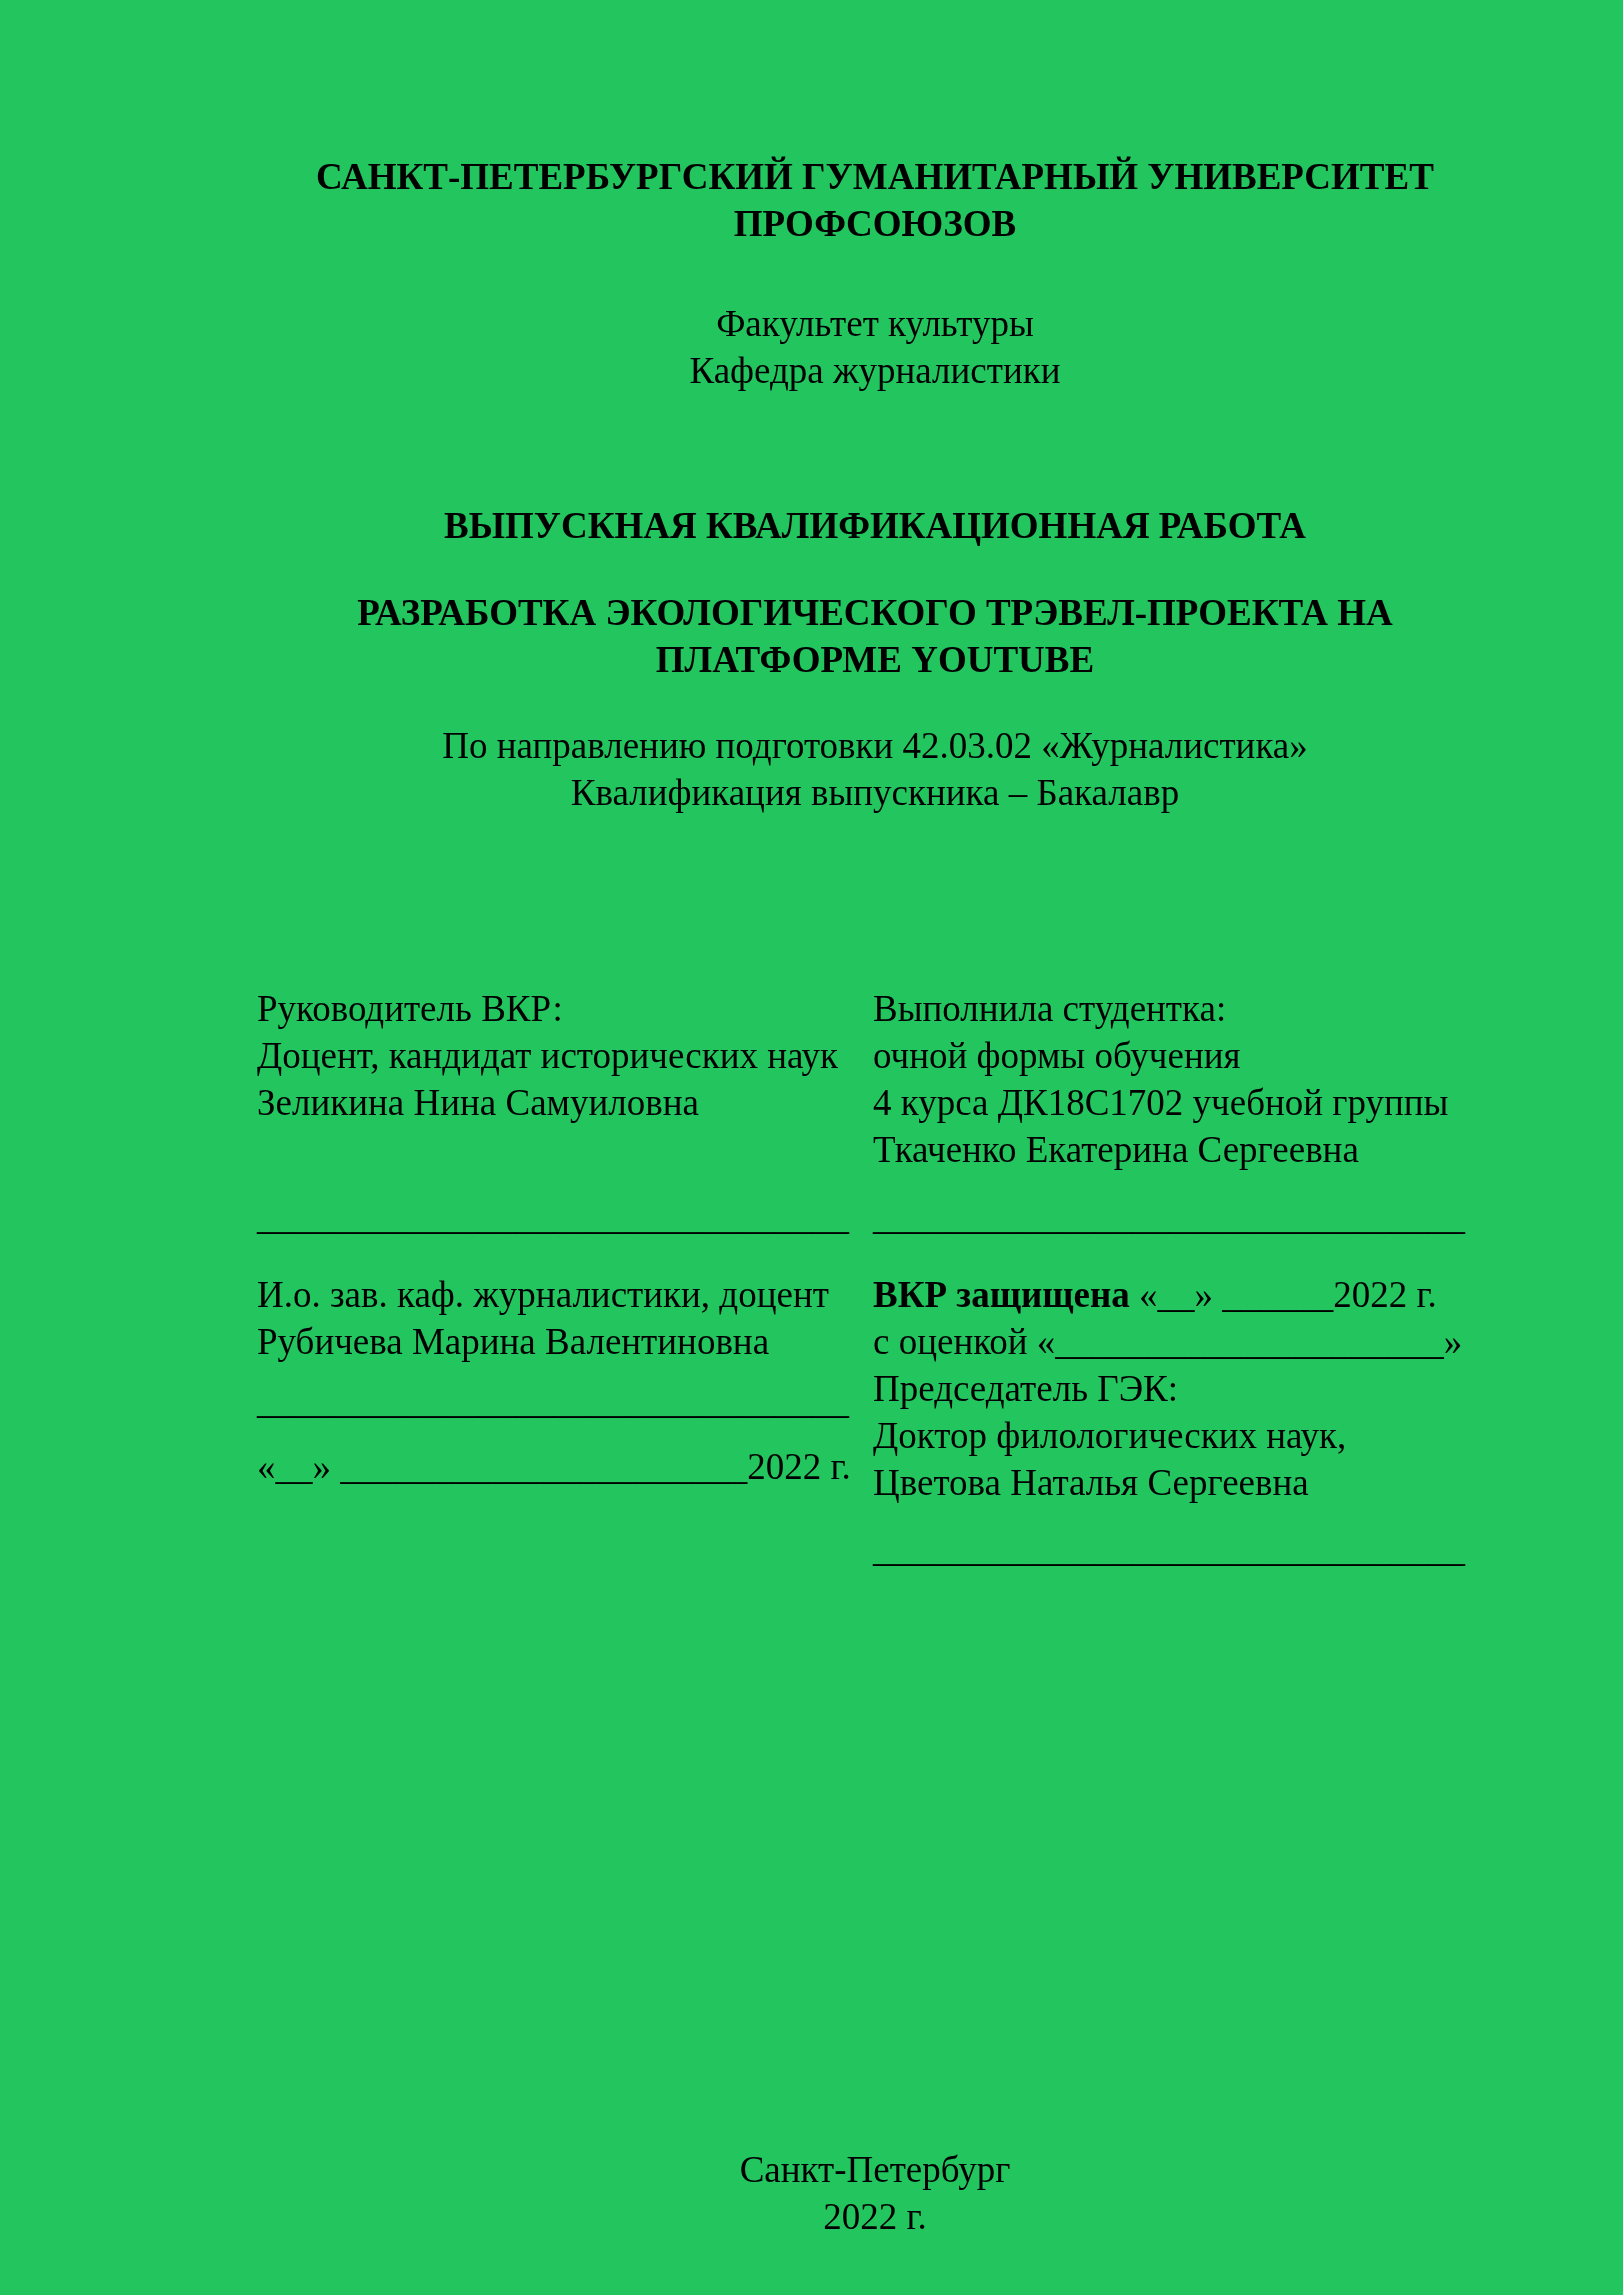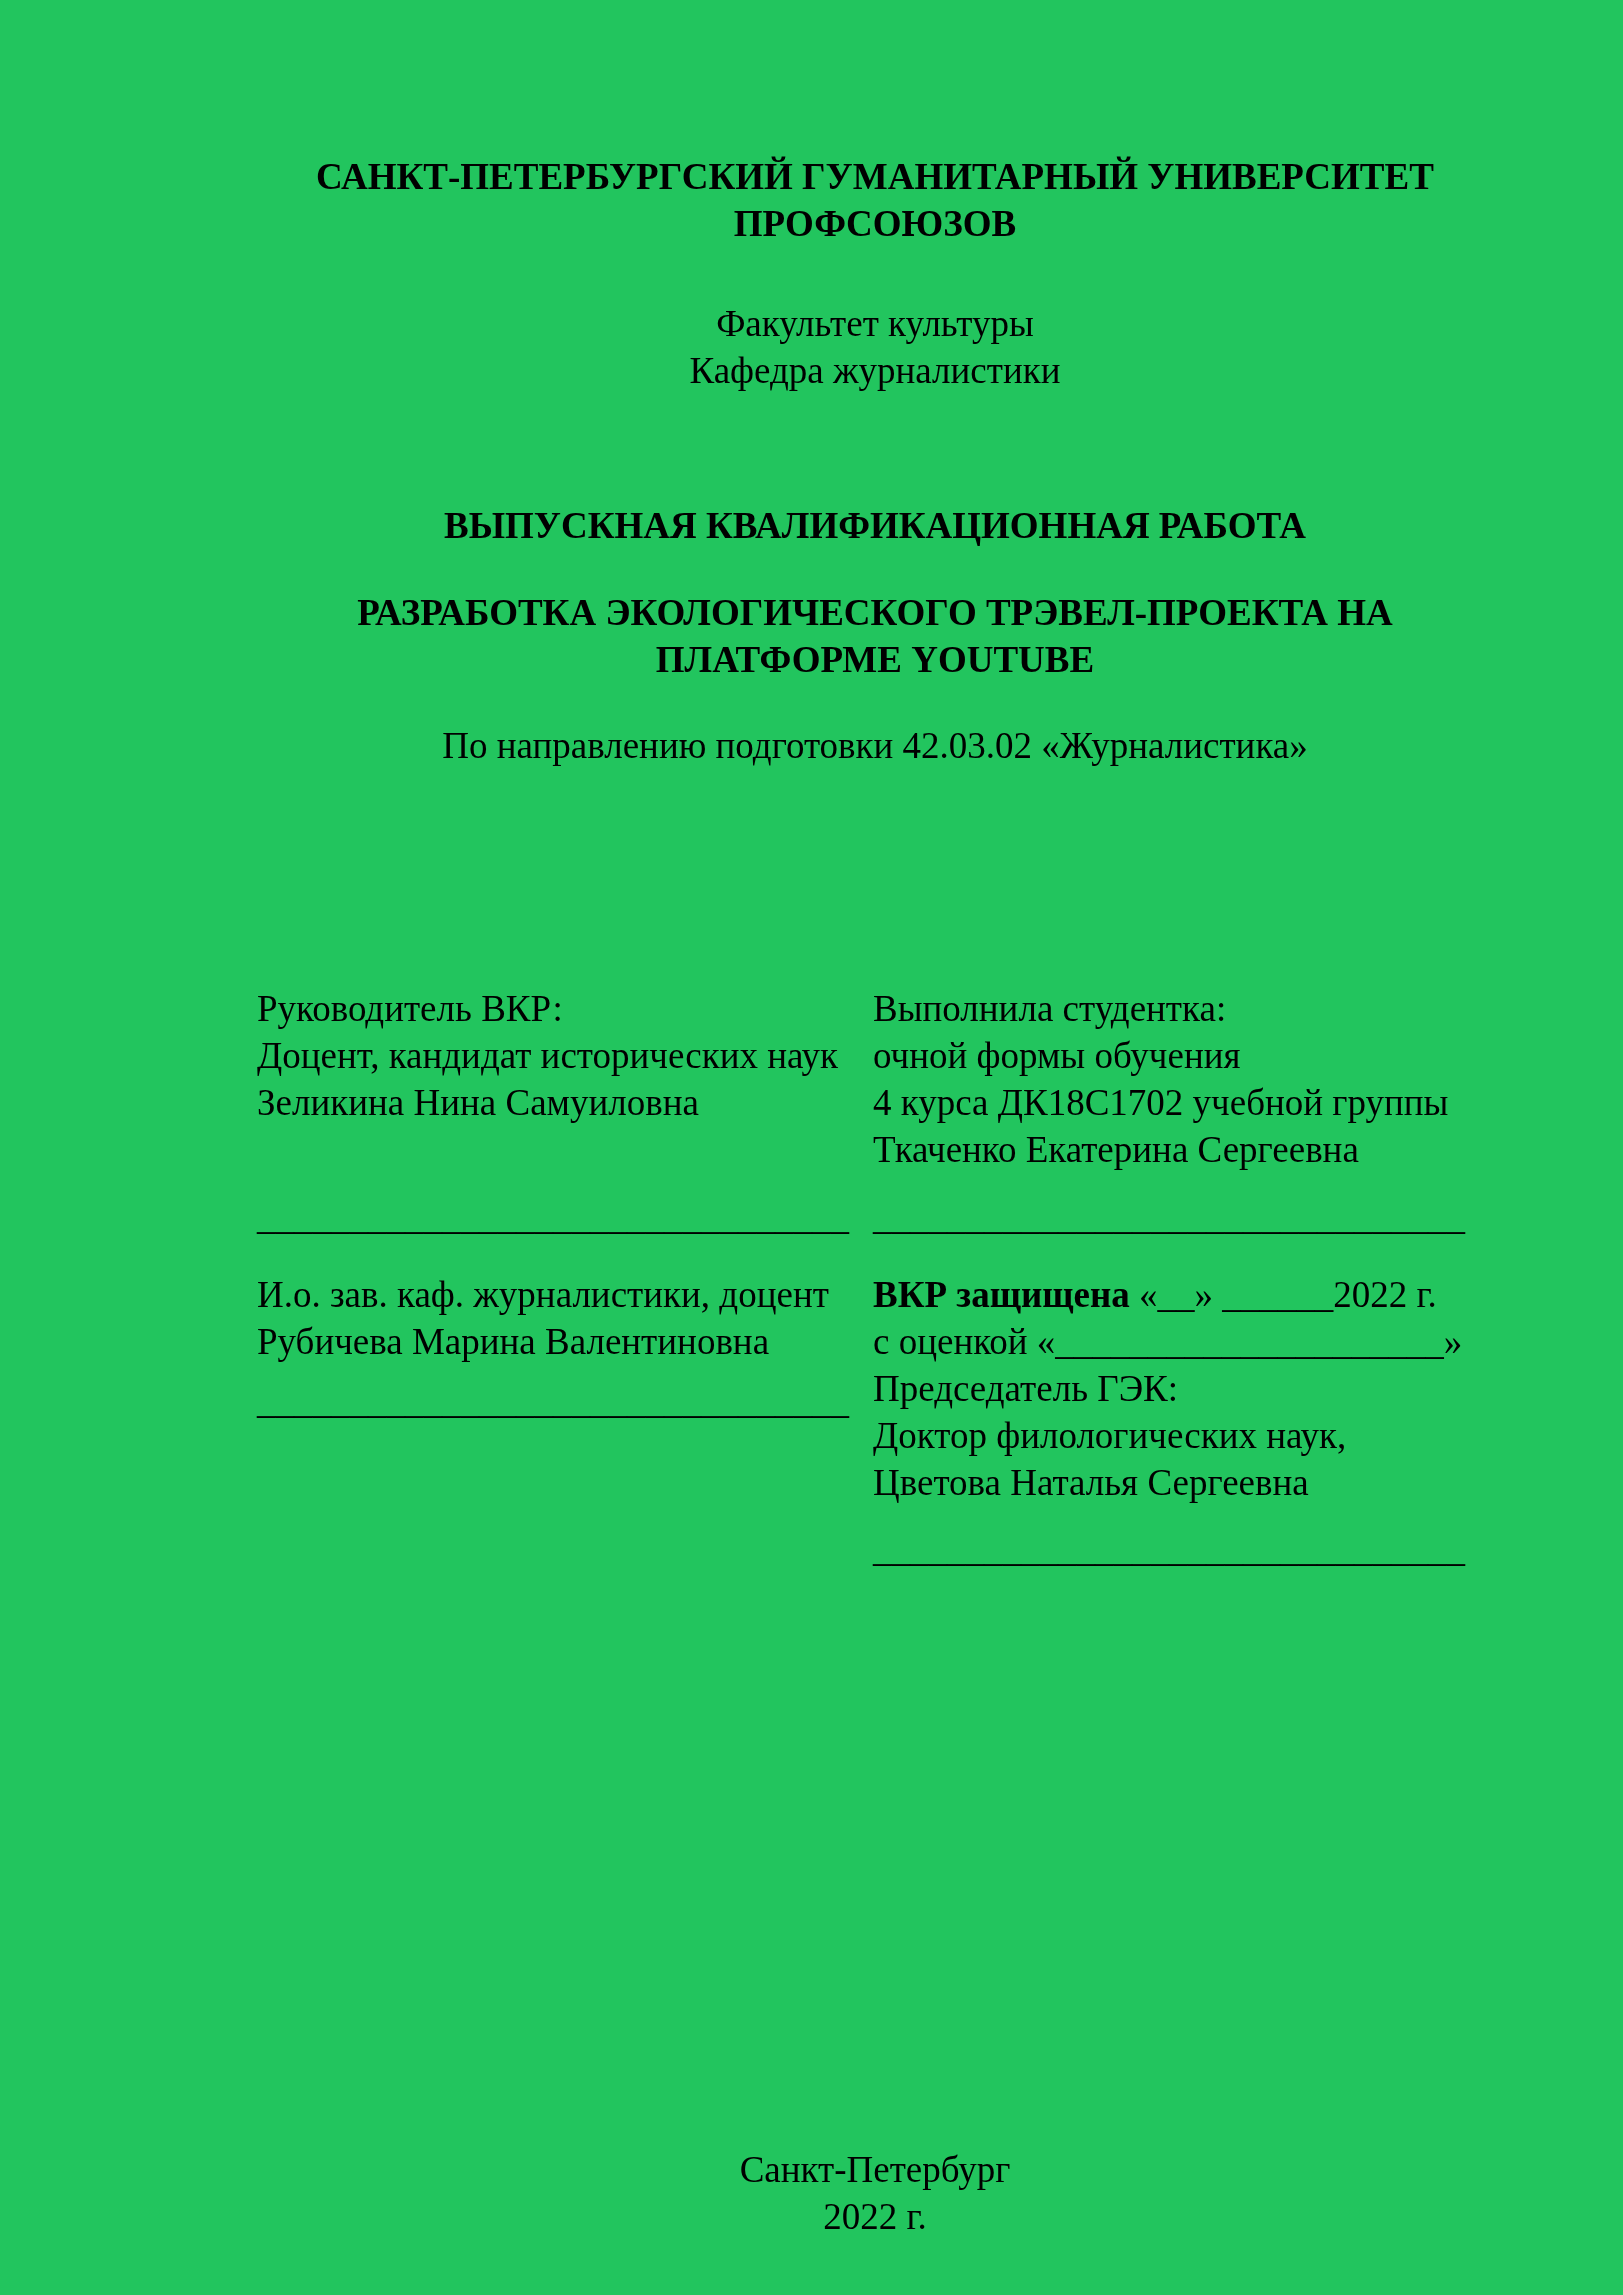--- a/index.html
+++ b/index.html
@@ -71,35 +71,37 @@
     <div class="line">РАЗРАБОТКА ЭКОЛОГИЧЕСКОГО ТРЭВЕЛ-ПРОЕКТА НА</div>
     <div class="line">ПЛАТФОРМЕ YOUTUBE</div>
   </div>
 
   <div class="blk center bold work-type">
     <div class="line">ВЫПУСКНАЯ КВАЛИФИКАЦИОННАЯ РАБОТА</div>
   </div>
 
   <div class="blk center direction">
     <div class="line">По направлению подготовки 42.03.02 «Журналистика»</div>
+    <div class="line">Квалификация выпускника – Бакалавр</div>
   </div>
 
   <div class="columns">
 
     <div class="col left">
       <div>
         <div class="line">Руководитель ВКР:</div>
         <div class="line">Доцент, кандидат исторических наук</div>
         <div class="line">Зеликина Нина Самуиловна</div>
         <div class="line sig-gap-left">________________________________</div>
       </div>
       <div class="block2">
         <div class="line">И.о. зав. каф. журналистики, доцент</div>
         <div class="line">Рубичева Марина Валентиновна</div>
         <div class="line sig-gap-small">________________________________</div>
+        <div class="line gap-25">«__» ______________________2022 г.</div>
       </div>
     </div>
 
     <div class="col right">
       <div>
         <div class="line">Выполнила студентка:</div>
         <div class="line">очной формы обучения</div>
         <div class="line">4 курса ДК18С1702 учебной группы</div>
         <div class="line">Ткаченко Екатерина Сергеевна</div>
         <div class="line sig-gap-right">________________________________</div>

